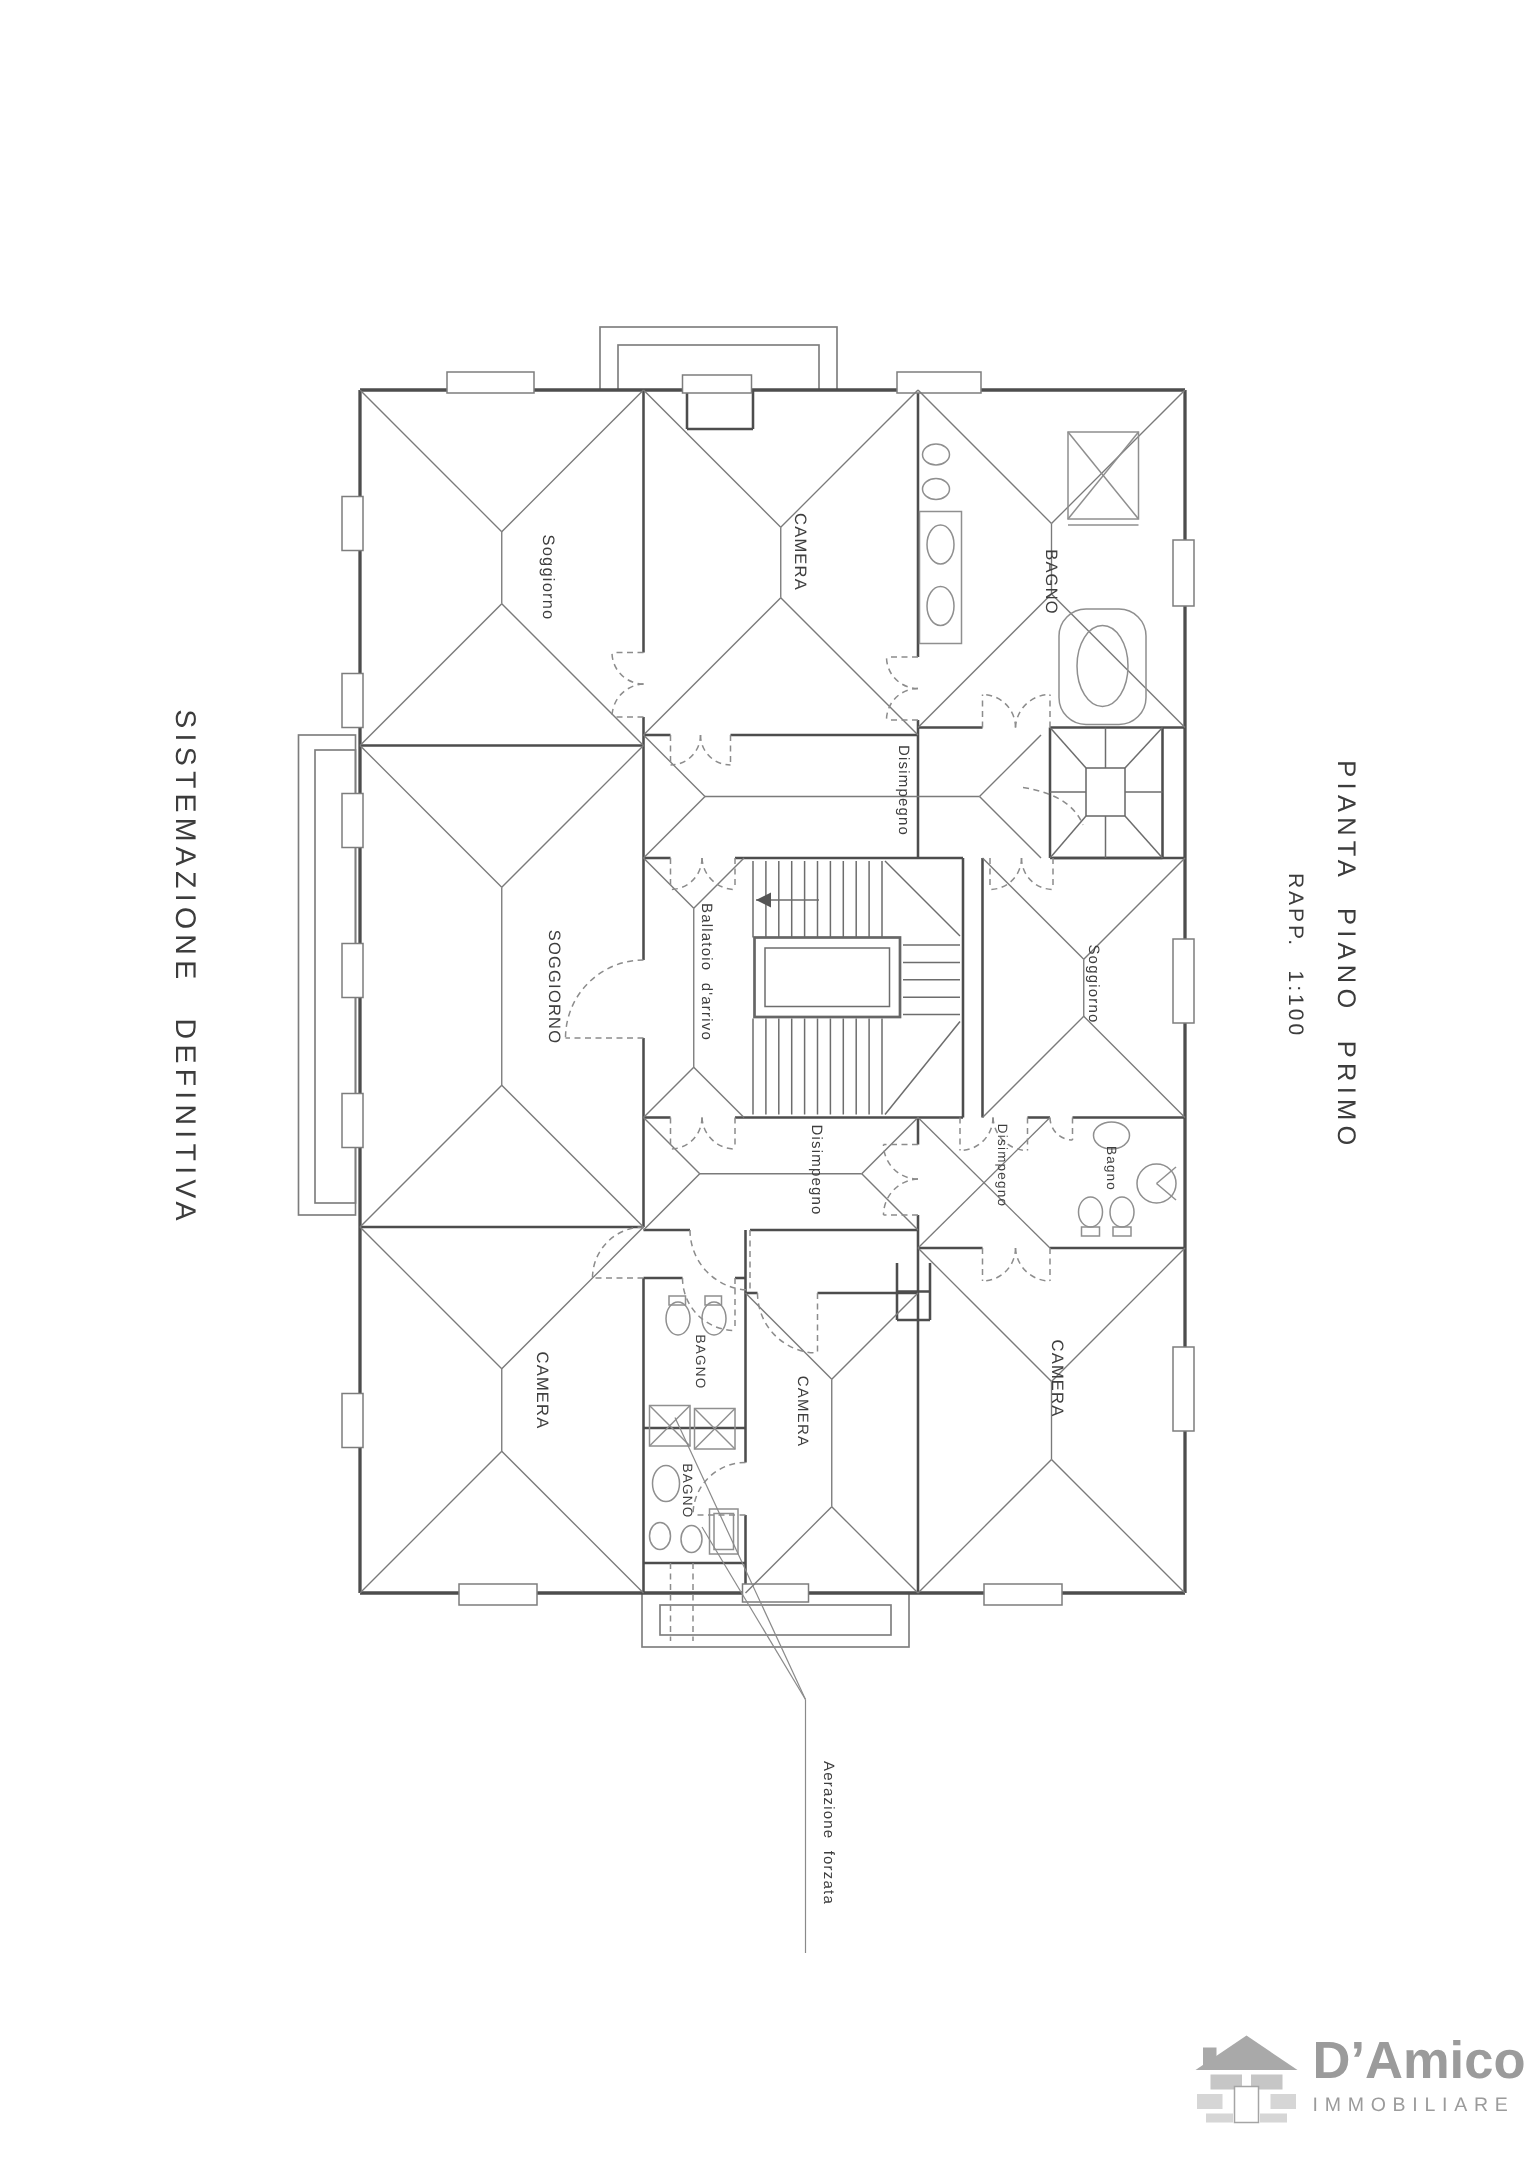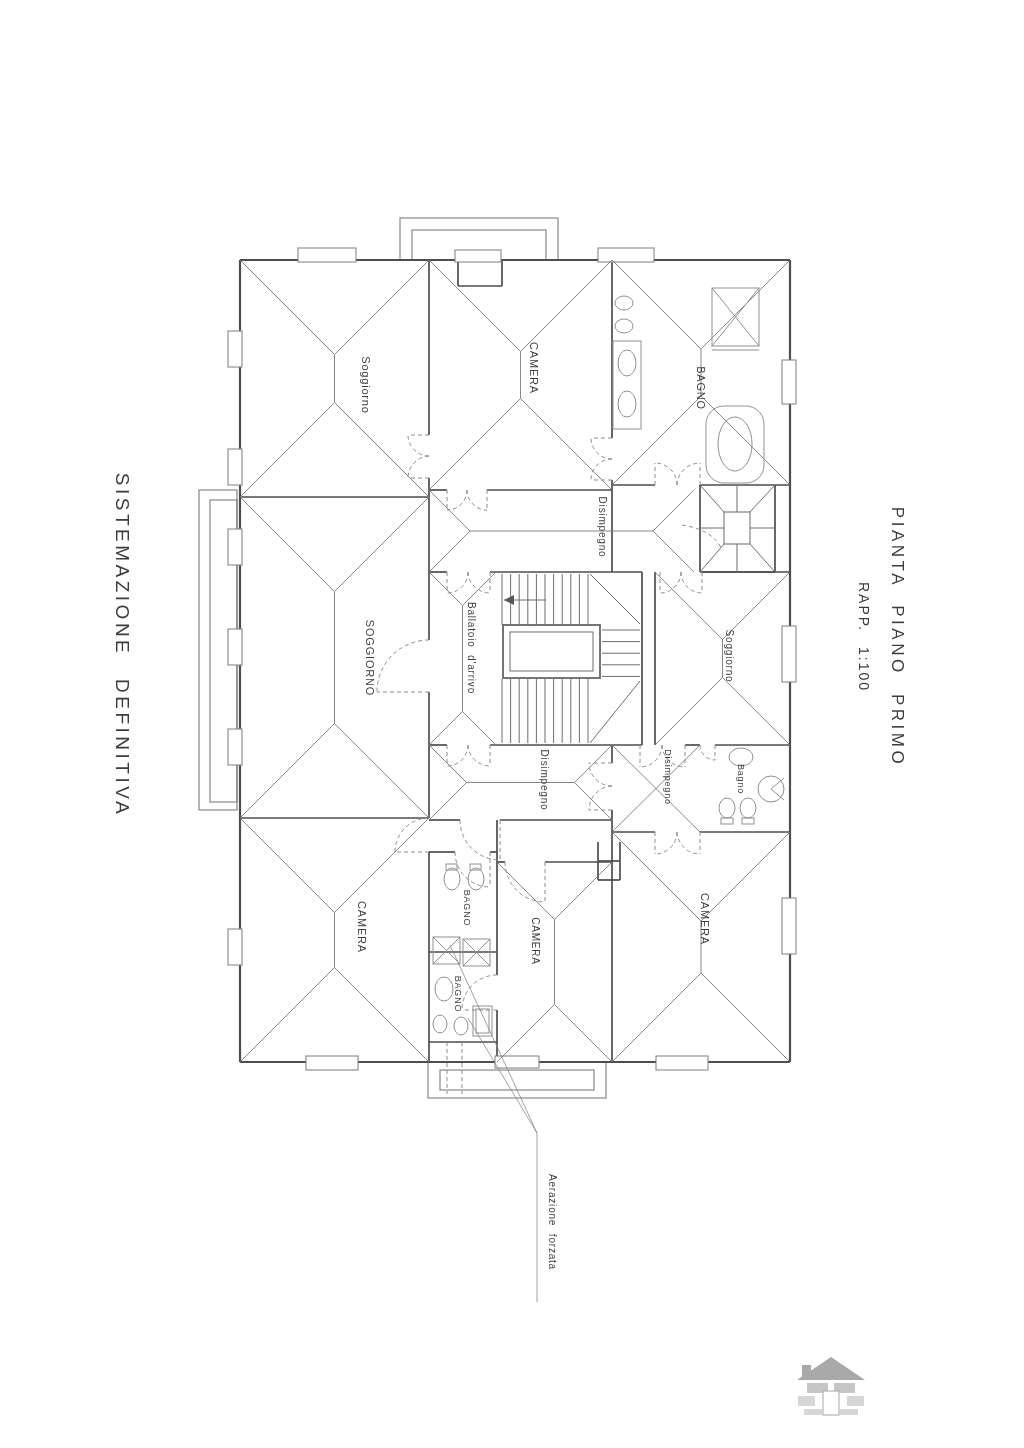--- a/index.html
+++ b/index.html
@@ -329,15 +329,19 @@
       <polygon points="35,1 1,24 69,24" fill="#a9a9a9"></polygon>
       <rect x="6" y="9" width="9" height="15" fill="#a9a9a9"></rect>
       <rect x="11" y="27" width="21" height="10" fill="#c6c6c6"></rect>
       <rect x="38" y="27" width="21" height="10" fill="#c6c6c6"></rect>
       <rect x="2" y="40" width="17" height="10" fill="#d6d6d6"></rect>
       <rect x="51" y="40" width="17" height="10" fill="#d6d6d6"></rect>
       <rect x="8" y="53" width="18" height="6" fill="#d6d6d6"></rect>
       <rect x="44" y="53" width="18" height="6" fill="#d6d6d6"></rect>
       <rect x="27" y="35" width="16" height="24" fill="#ffffff" stroke="#a5a5a5"></rect>
     </svg>
+    <div class="logo-text">
+      <div class="logo-name">D’Amico</div>
+      <div class="logo-sub">IMMOBILIARE</div>
+    </div>
   </div>
 
 </div>
 
 </body></html>

